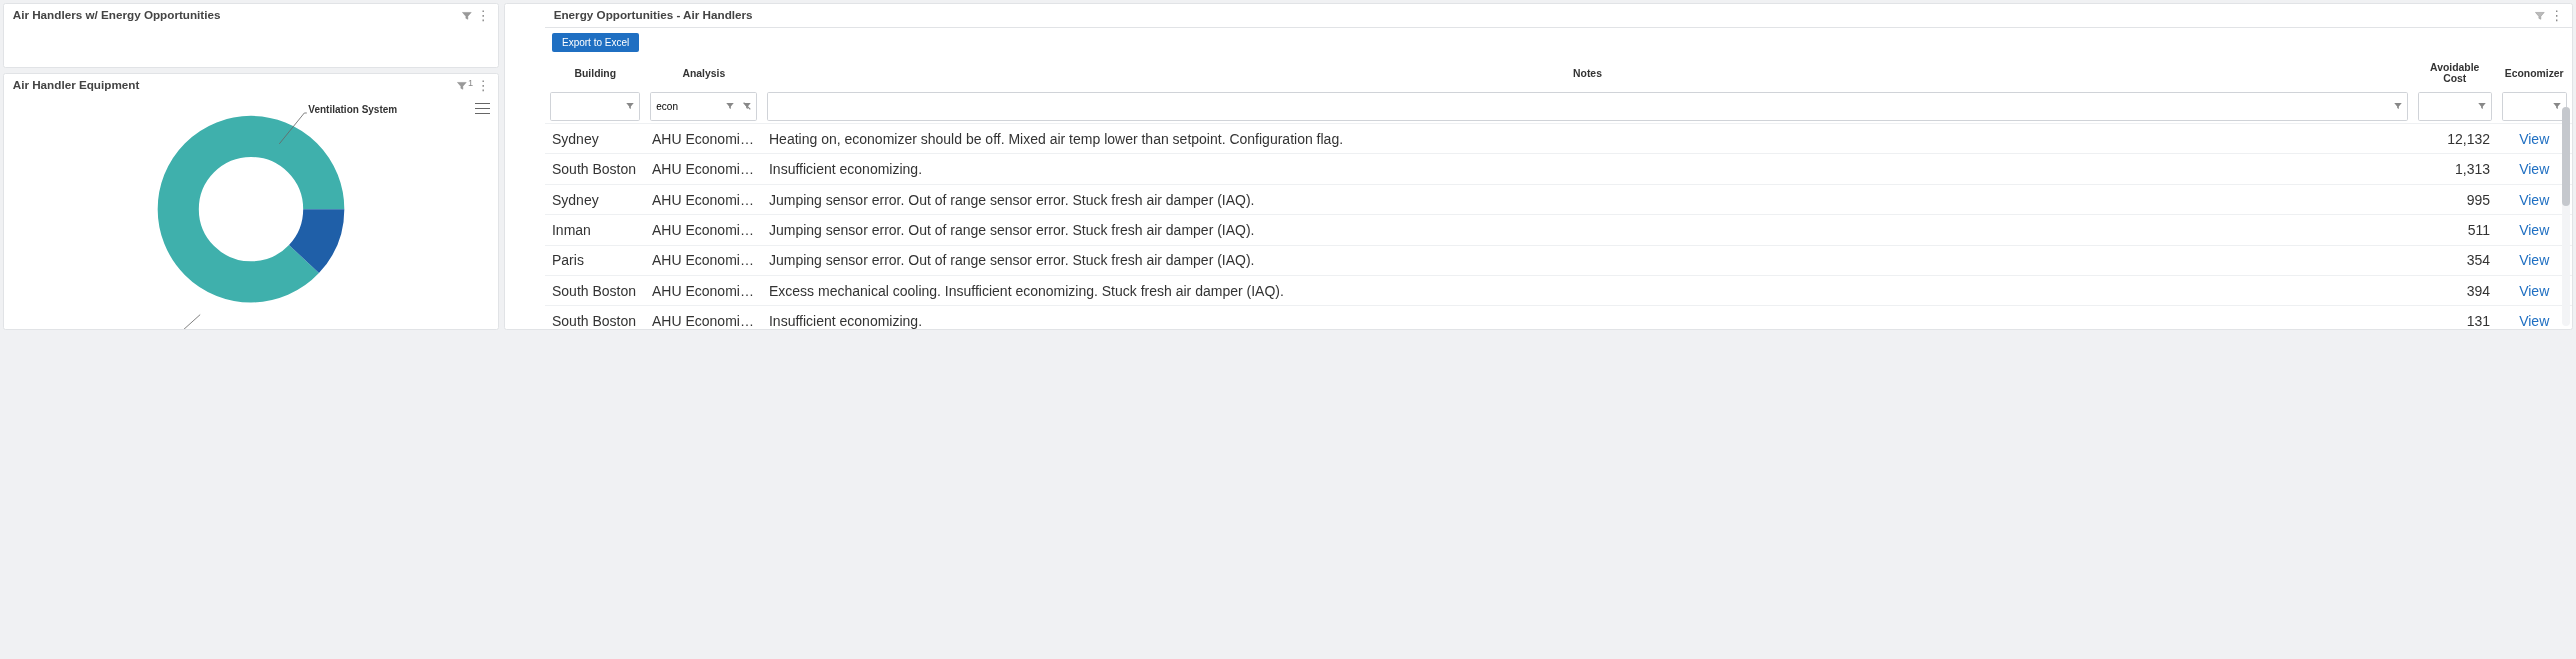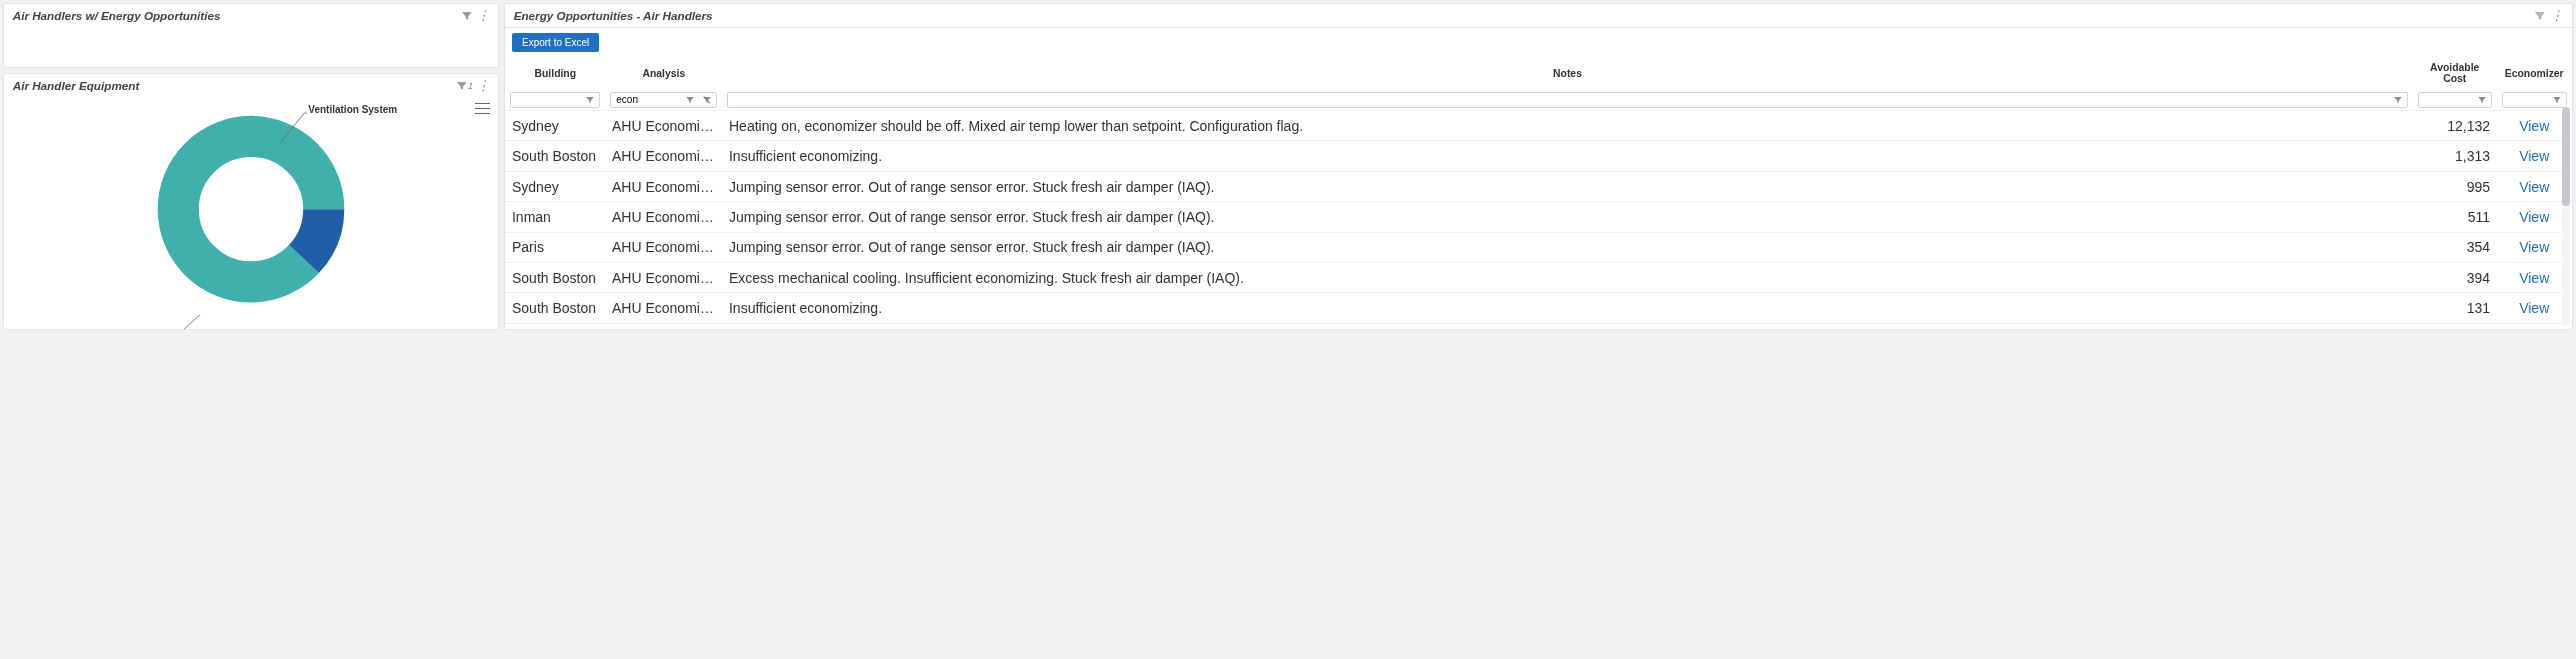--- a/index.html
+++ b/index.html
@@ -21,24 +21,23 @@
     background: #fff;
     border: 0.8px solid #e1e3e6;
     border-radius: 2.5px;
     display: flex;
     flex-direction: column;
     overflow: hidden;
     position: relative;
   }
   .card-header {
     display: flex;
-    align-items: center;
+    align-items: flex-start;
     padding: 3.3px 6.7px 3.3px 8.4px;
     height: 23.4px;
-    font-style: italic;
   }
   .card-title {
     font-weight: 700;
     font-size: 11.7px;
     color: #444;
     flex: 1;
   }
   .hdr-icon {
     width: 16.7px;
     height: 16.7px;
@@ -72,21 +71,21 @@
     display: flex; flex-direction: column; justify-content: space-between;
     cursor: pointer;
   }
   .hamburger span { height: 1.7px; background: #666; display: block; }
   .donut-svg { position: absolute; left: 50%; top: 50%; transform: translate(-50%, -52%); }
   .leader { position: absolute; font-size: 10px; color: #333; font-weight: 600; }
   .leader.vent { left: 304px; top: 6.7px; }
   .leader.air  { left: 148px; top: 238px; }
 
   
-  .table-card { grid-row: 1 / span 2; grid-column: 2; }
+  .table-card { grid-row: 1 / span 2; grid-column: 2; padding-left: 40px; }
   .table-card .card-header { border-bottom: 0.8px solid #e1e3e6; }
   .btn-row { padding: 5px 6.7px; }
   .btn {
     background: #1f6fc2;
     color: #fff;
     border: none;
     padding: 4.2px 10px;
     font-size: 10px;
     border-radius: 2px;
     cursor: pointer;
@@ -106,21 +105,21 @@
   th.center, td.center { text-align: center; }
   th.right, td.right { text-align: right; }
   tr.filter-row td {
     padding: 2.5px 5px;
     background: #fff;
     position: sticky; top: 23.4px;
   }
   .filter-cell {
     display: flex; align-items: center; gap: 1.7px;
     border: 0.8px solid #d0d3d8; border-radius: 1.7px;
-    height: 16px; padding: 0 1.7px 0 5px;
+    height: 29px; padding: 0 1.7px 0 5px;
     background: #fff;
   }
   .filter-cell input {
     border: none; outline: none; flex: 1; font-size: 10px; min-width: 0;
     background: transparent;
   }
   .filter-cell .ficon {
     width: 15px; height: 15px; display: inline-flex; align-items: center; justify-content: center;
     color: #888; cursor: pointer;
   }

